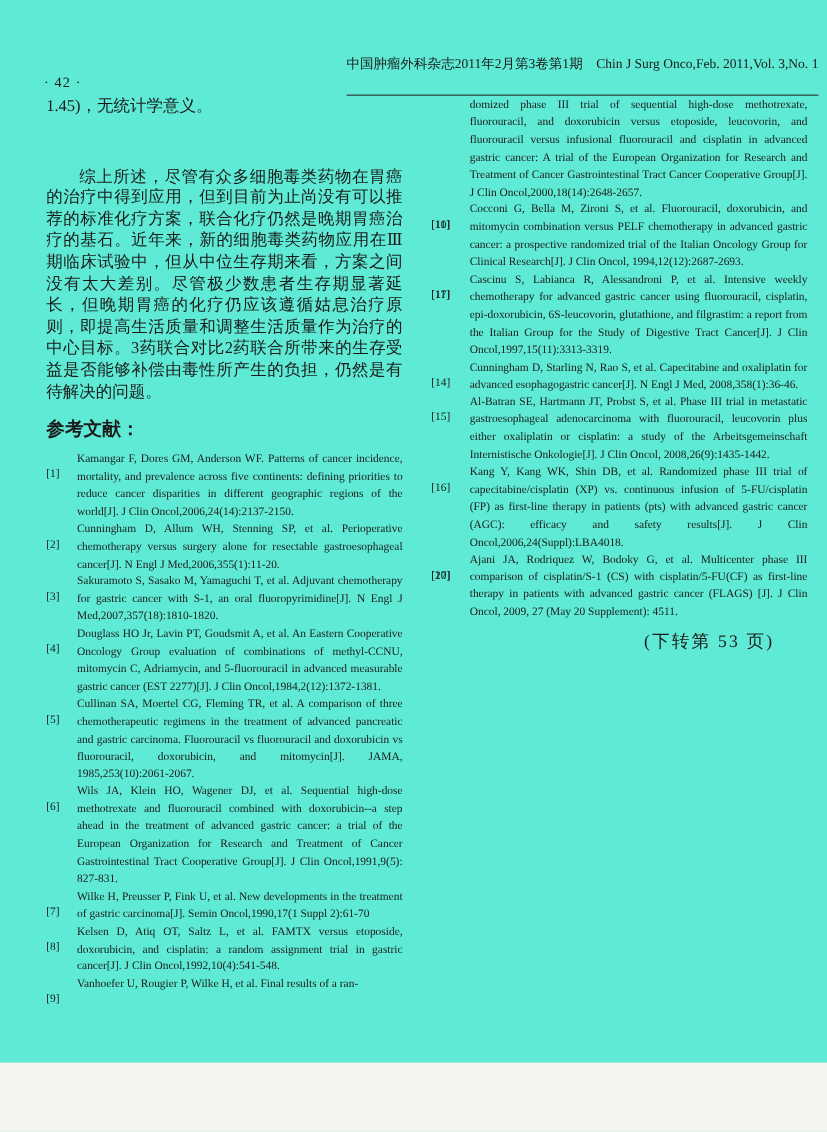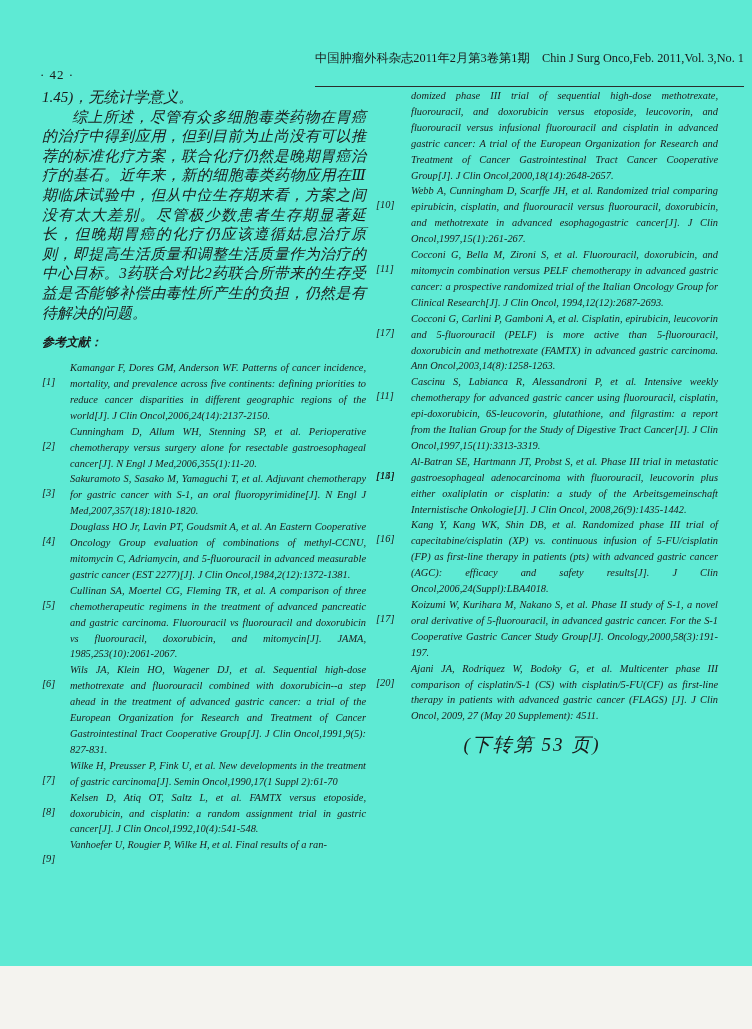--- a/index.html
+++ b/index.html
@@ -31,35 +31,34 @@
     font-size: 12.3px;
     border-bottom: 1.2px solid #2c2c2c;
     padding-bottom: 19px;
     white-space: nowrap;
     text-align: right;
   }
   .columns {
     position: absolute;
     top: 88px; left: 42px;
     display: flex;
-    gap: 10px;
-    font-style: italic;
+    gap: 26px;
   }
   .col-left  { width: 324px; }
   .col-right { width: 342px; }
   .cn {
     margin: 0;
     font-size: 15px;
     line-height: 19.6px;
     text-align: justify;
   }
-  .indent { text-indent: 2em; }
+  .indent { text-indent: 2em; margin-top: 44px; }
   .refs-heading {
     margin: 11px 0 9px 0;
-    font-size: 12px;
+    font-size: 17px;
     font-weight: bold;
   }
   .refs {
     list-style: none;
     margin: 0; padding: 0;
     font-size: 10.4px;
     line-height: 15.9px;
     text-align: justify;
   }
   .col-left .ref  { position: relative; padding-left: 28px; }
@@ -67,22 +66,22 @@
   .ref-label { position: absolute; left: 0; top: 14px; }
   .ref-cont {
     margin: 0;
     padding-left: 35px;
     font-size: 10.4px;
     line-height: 15.9px;
     text-align: justify;
   }
   .footer-note {
     margin: 8px 30px 0 0;
-    text-align: center;
-    font-size: 19px;
+    text-align: right;
+    font-size: 16px;
     letter-spacing: 2px;
   }
 </style>
 </head>
 <body>
 
 <div class="page">
 
   <header class="page-header">
     <span class="page-num">· 42 ·</span>
@@ -133,48 +132,46 @@
           <span class="ref-text">Vanhoefer U, Rougier P, Wilke H, et al. Final results of a ran-</span>
         </li>
       </ol>
     </section>
 
     <section class="col col-right">
       <p class="ref-cont">domized phase III trial of sequential high-dose methotrexate, fluorouracil, and doxorubicin versus etoposide, leucovorin, and fluorouracil versus infusional fluorouracil and cisplatin in advanced gastric cancer: A trial of the European Organization for Research and Treatment of Cancer Gastrointestinal Tract Cancer Cooperative Group[J]. J Clin Oncol,2000,18(14):2648-2657.</p>
       <ol class="refs">
         <li class="ref">
           <span class="ref-label">[10]</span>
-          <span class="ref-text">Webb A, Cunningham D, Scarffe JH, et al. Randomized trial comparing epirubicin, cisplatin, and fluorouracil versus fluorouracil, doxorubicin, and methotrexate in advanced esophagogastric cancer[J]. J Clin Oncol,1997,15(1):261-267.</span>
         </li>
         <li class="ref">
           <span class="ref-label">[11]</span>
           <span class="ref-text">Cocconi G, Bella M, Zironi S, et al. Fluorouracil, doxorubicin, and mitomycin combination versus PELF chemotherapy in advanced gastric cancer: a prospective randomized trial of the Italian Oncology Group for Clinical Research[J]. J Clin Oncol, 1994,12(12):2687-2693.</span>
         </li>
         <li class="ref">
           <span class="ref-label">[17]</span>
-          <span class="ref-text">Cocconi G, Carlini P, Gamboni A, et al. Cisplatin, epirubicin, leucovorin and 5-fluorouracil (PELF) is more active than 5-fluorouracil, doxorubicin and methotrexate (FAMTX) in advanced gastric carcinoma. Ann Oncol,2003,14(8):1258-1263.</span>
         </li>
         <li class="ref">
           <span class="ref-label">[11]</span>
           <span class="ref-text">Cascinu S, Labianca R, Alessandroni P, et al. Intensive weekly chemotherapy for advanced gastric cancer using fluorouracil, cisplatin, epi-doxorubicin, 6S-leucovorin, glutathione, and filgrastim: a report from the Italian Group for the Study of Digestive Tract Cancer[J]. J Clin Oncol,1997,15(11):3313-3319.</span>
         </li>
         <li class="ref">
           <span class="ref-label">[14]</span>
+          <span class="ref-text">Cunningham D, Starling N, Rao S, et al. Capecitabine and oxaliplatin for advanced esophagogastric cancer[J]. N Engl J Med, 2008,358(1):36-46.</span>
         </li>
         <li class="ref">
           <span class="ref-label">[15]</span>
           <span class="ref-text">Al-Batran SE, Hartmann JT, Probst S, et al. Phase III trial in metastatic gastroesophageal adenocarcinoma with fluorouracil, leucovorin plus either oxaliplatin or cisplatin: a study of the Arbeitsgemeinschaft Internistische Onkologie[J]. J Clin Oncol, 2008,26(9):1435-1442.</span>
         </li>
         <li class="ref">
           <span class="ref-label">[16]</span>
           <span class="ref-text">Kang Y, Kang WK, Shin DB, et al. Randomized phase III trial of capecitabine/cisplatin (XP) vs. continuous infusion of 5-FU/cisplatin (FP) as first-line therapy in patients (pts) with advanced gastric cancer (AGC): efficacy and safety results[J]. J Clin Oncol,2006,24(Suppl):LBA4018.</span>
         </li>
         <li class="ref">
           <span class="ref-label">[17]</span>
-          <span class="ref-text">Koizumi W, Kurihara M, Nakano S, et al. Phase II study of S-1, a novel oral derivative of 5-fluorouracil, in advanced gastric cancer. For the S-1 Cooperative Gastric Cancer Study Group[J]. Oncology,2000,58(3):191-197.</span>
         </li>
         <li class="ref">
           <span class="ref-label">[20]</span>
           <span class="ref-text">Ajani JA, Rodriquez W, Bodoky G, et al. Multicenter phase III comparison of cisplatin/S-1 (CS) with cisplatin/5-FU(CF) as first-line therapy in patients with advanced gastric cancer (FLAGS) [J]. J Clin Oncol, 2009, 27 (May 20 Supplement): 4511.</span>
         </li>
       </ol>
       <p class="footer-note">(下转第 53 页)</p>
     </section>
 
   </main>

